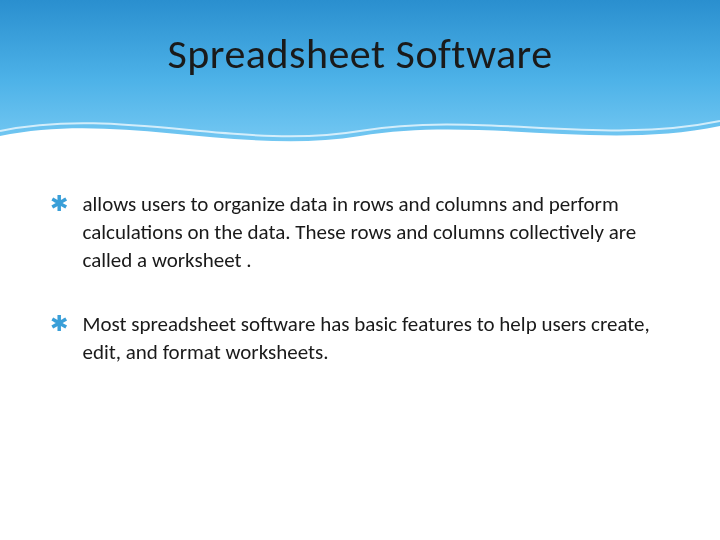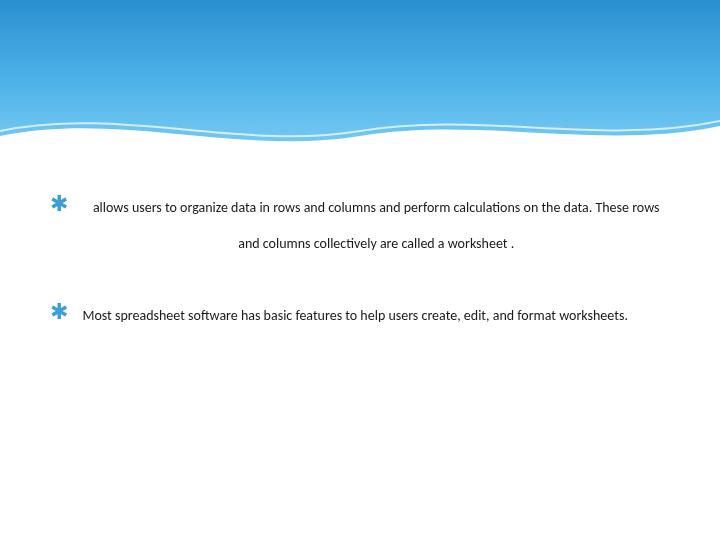--- a/index.html
+++ b/index.html
@@ -45,30 +45,30 @@
   .bullet-mark {
     color: #3a9fd8;
     font-size: 22px;
     line-height: 28px;
     margin-right: 14px;
     flex-shrink: 0;
     font-weight: 300;
   }
   .bullet-text {
     color: #1a1a1a;
-    font-size: 14px;
-    line-height: 36px;
+    font-size: 21px;
+    line-height: 28px;
     font-weight: 400;
-    text-align: center;
   }
 </style>
 </head>
 <body>
 
 <div class="header">
+  <div class="title">Spreadsheet Software</div>
   <svg class="wave" viewBox="0 0 720 60" preserveAspectRatio="none">
     <path d="M0,35 C120,10 240,55 360,35 C480,15 600,50 720,25 L720,60 L0,60 Z" fill="#ffffff"></path>
     <path d="M0,30 C120,5 240,50 360,30 C480,10 600,45 720,20" fill="none" stroke="#ffffff" stroke-width="2" opacity="0.7"></path>
   </svg>
 </div>
 
 <div class="content">
   <div class="bullet-item">
     <span class="bullet-mark">✱</span>
     <span class="bullet-text">allows users to organize data in rows and columns and perform calculations on the data. These rows and columns collectively are called a worksheet .</span>

